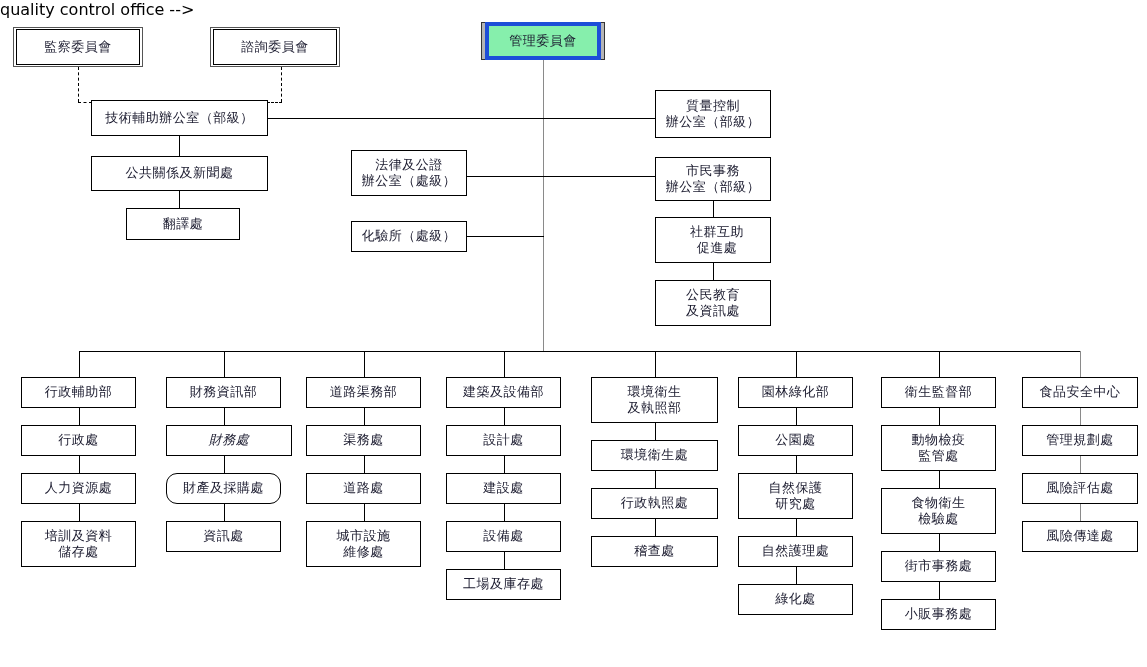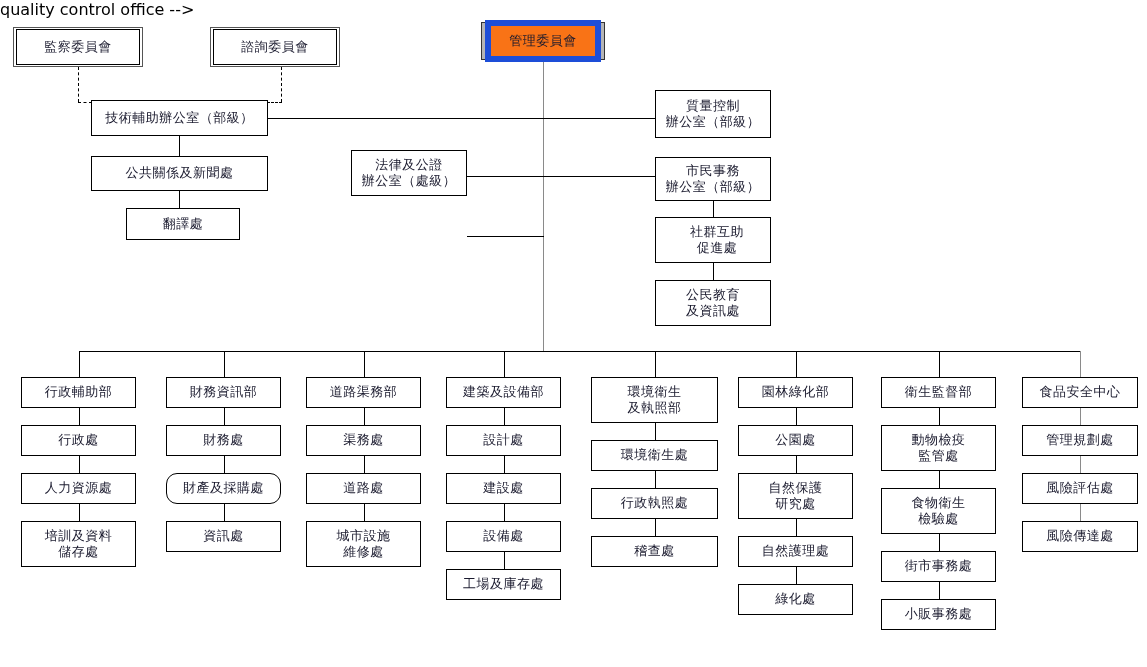--- a/index.html
+++ b/index.html
@@ -42,22 +42,22 @@
     white-space:pre-line;
   }
   
   .box.management{
     border:1px solid #333;
     padding:3px;
     background:#b5b5b5;
   }
   .box.management .inner{
     width:100%;height:100%;
-    border:6px solid #1d4ed8;
-    background:#f97316;
+    border:4px solid #1d4ed8;
+    background:#86efac;
     display:flex;align-items:center;justify-content:center;
     white-space:pre-line;
   }
 
   
   .ln{position:absolute;background:#000;z-index:1;}
   .ln.v{width:1px;}
   .ln.h{height:1px;}
   .ln.grey{background:#8a8a8a;}
   .dash-v{
@@ -115,20 +115,23 @@
     <span>翻譯處</span>
   </div>
 
   
   <div class="box" style="left:351px;top:150px;width:116px;height:46px;">
     <span>法律及公證
 辦公室（處級）</span>
   </div>
   <div class="ln h" style="left:467px;top:176px;width:188px;"></div>
 
+  <div class="box" style="left:351px;top:221px;width:116px;height:31px;">
+    <span>化驗所（處級）</span>
+  </div>
   <div class="ln h" style="left:467px;top:236px;width:77px;"></div>
 
   
   <div class="box" style="left:655px;top:90px;width:116px;height:48px;">
     <span>質量控制
 辦公室（部級）</span>
   </div>
 
   <div class="box" style="left:655px;top:157px;width:116px;height:44px;">
     <span>市民事務
@@ -159,21 +162,21 @@
       <div class="ln v" style="left: 79px; top: 408px; height: 17px;"></div>
       <div class="box" style="left: 21px; top: 425px; width: 115px; height: 31px;"><span>行政處</span></div>
       <div class="ln v" style="left: 79px; top: 456px; height: 17px;"></div>
       <div class="box" style="left: 21px; top: 473px; width: 115px; height: 31px;"><span>人力資源處</span></div>
       <div class="ln v" style="left: 79px; top: 504px; height: 17px;"></div>
       <div class="box" style="left: 21px; top: 521px; width: 115px; height: 46px;"><span>培訓及資料
 儲存處</span></div>
       <div class="ln v" style="left: 224px; top: 351px; height: 26px;"></div>
       <div class="box" style="left: 166px; top: 377px; width: 115px; height: 31px;"><span>財務資訊部</span></div>
       <div class="ln v" style="left: 224px; top: 408px; height: 17px;"></div>
-      <div class="box" style="left: 166px; top: 425px; width: 115px; height: 31px;"><span>財務處</span></div>
+      <div class="box" style="left: 166px; top: 425px; width: 126px; height: 31px; font-style: italic;"><span>財務處</span></div>
       <div class="ln v" style="left: 224px; top: 456px; height: 17px;"></div>
       <div class="box" style="left: 166px; top: 473px; width: 115px; height: 31px; border-radius: 11px;"><span>財產及採購處</span></div>
       <div class="ln v" style="left: 224px; top: 504px; height: 17px;"></div>
       <div class="box" style="left: 166px; top: 521px; width: 115px; height: 31px;"><span>資訊處</span></div>
       <div class="ln v" style="left: 364px; top: 351px; height: 26px;"></div>
       <div class="box" style="left: 306px; top: 377px; width: 115px; height: 31px;"><span>道路渠務部</span></div>
       <div class="ln v" style="left: 364px; top: 408px; height: 17px;"></div>
       <div class="box" style="left: 306px; top: 425px; width: 115px; height: 31px;"><span>渠務處</span></div>
       <div class="ln v" style="left: 364px; top: 456px; height: 17px;"></div>
       <div class="box" style="left: 306px; top: 473px; width: 115px; height: 31px;"><span>道路處</span></div>

